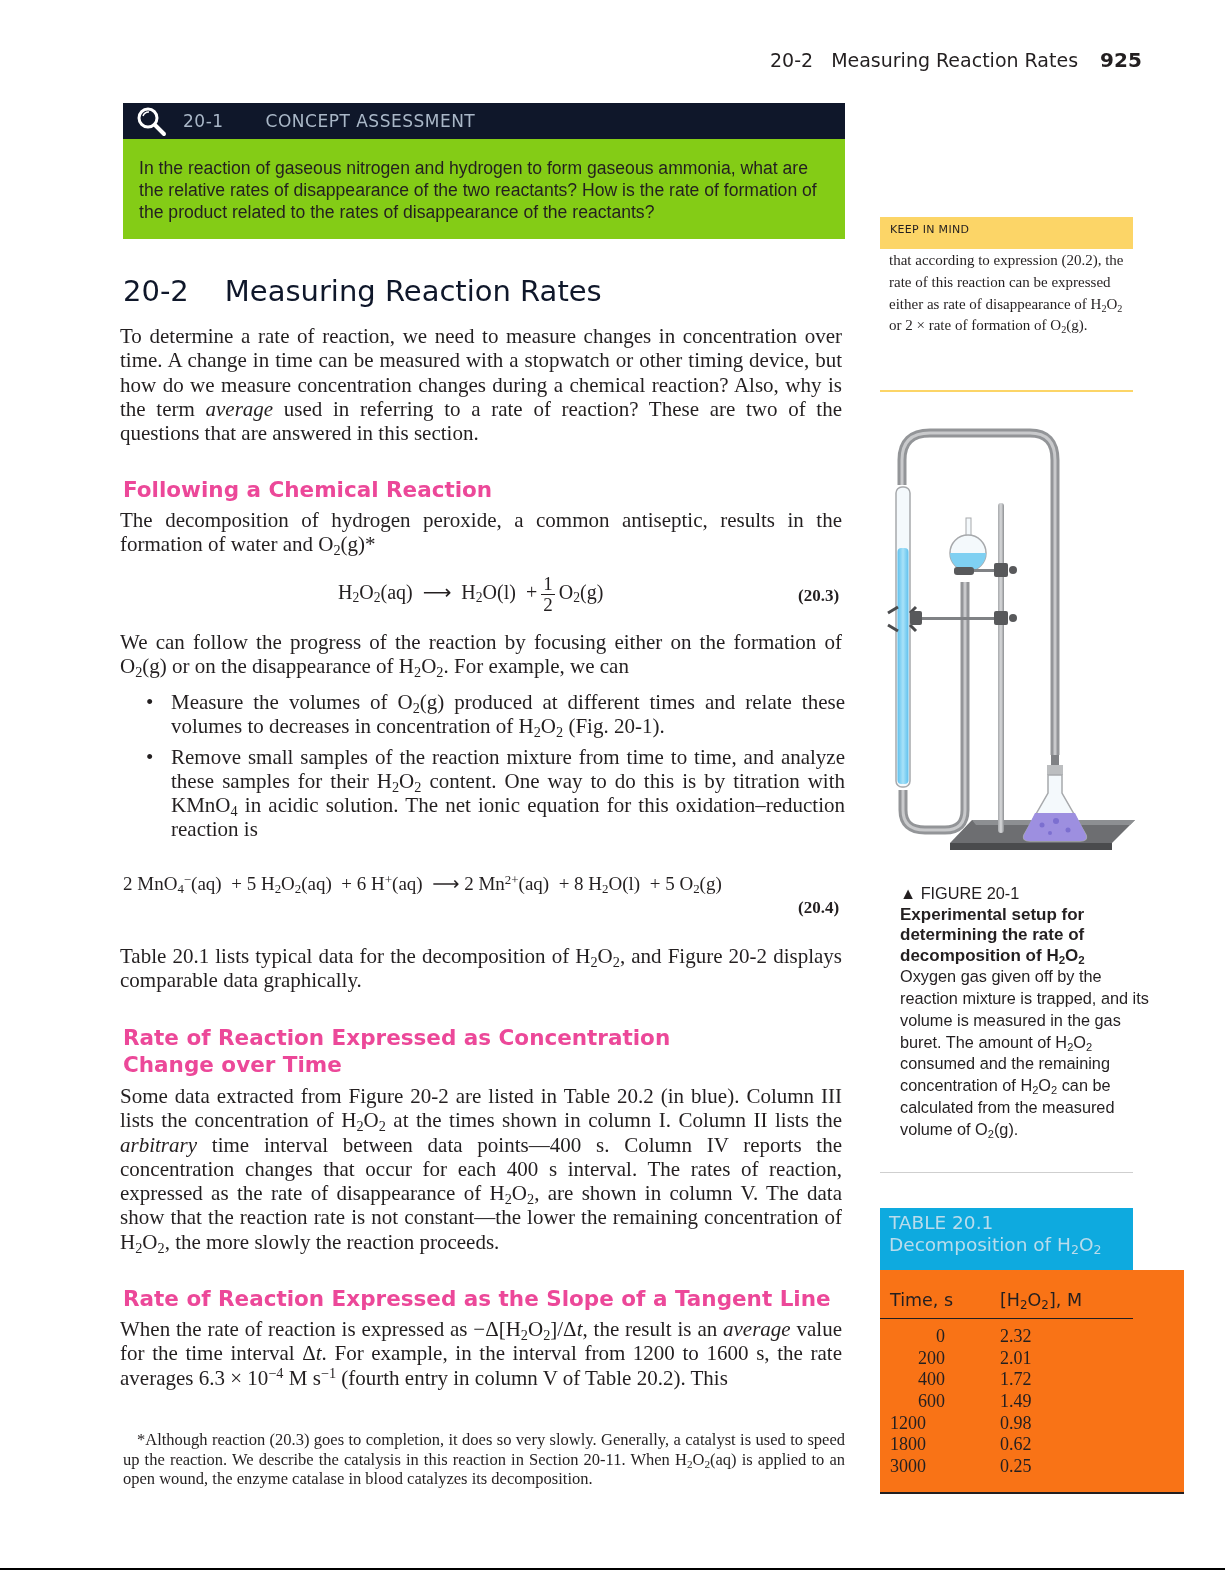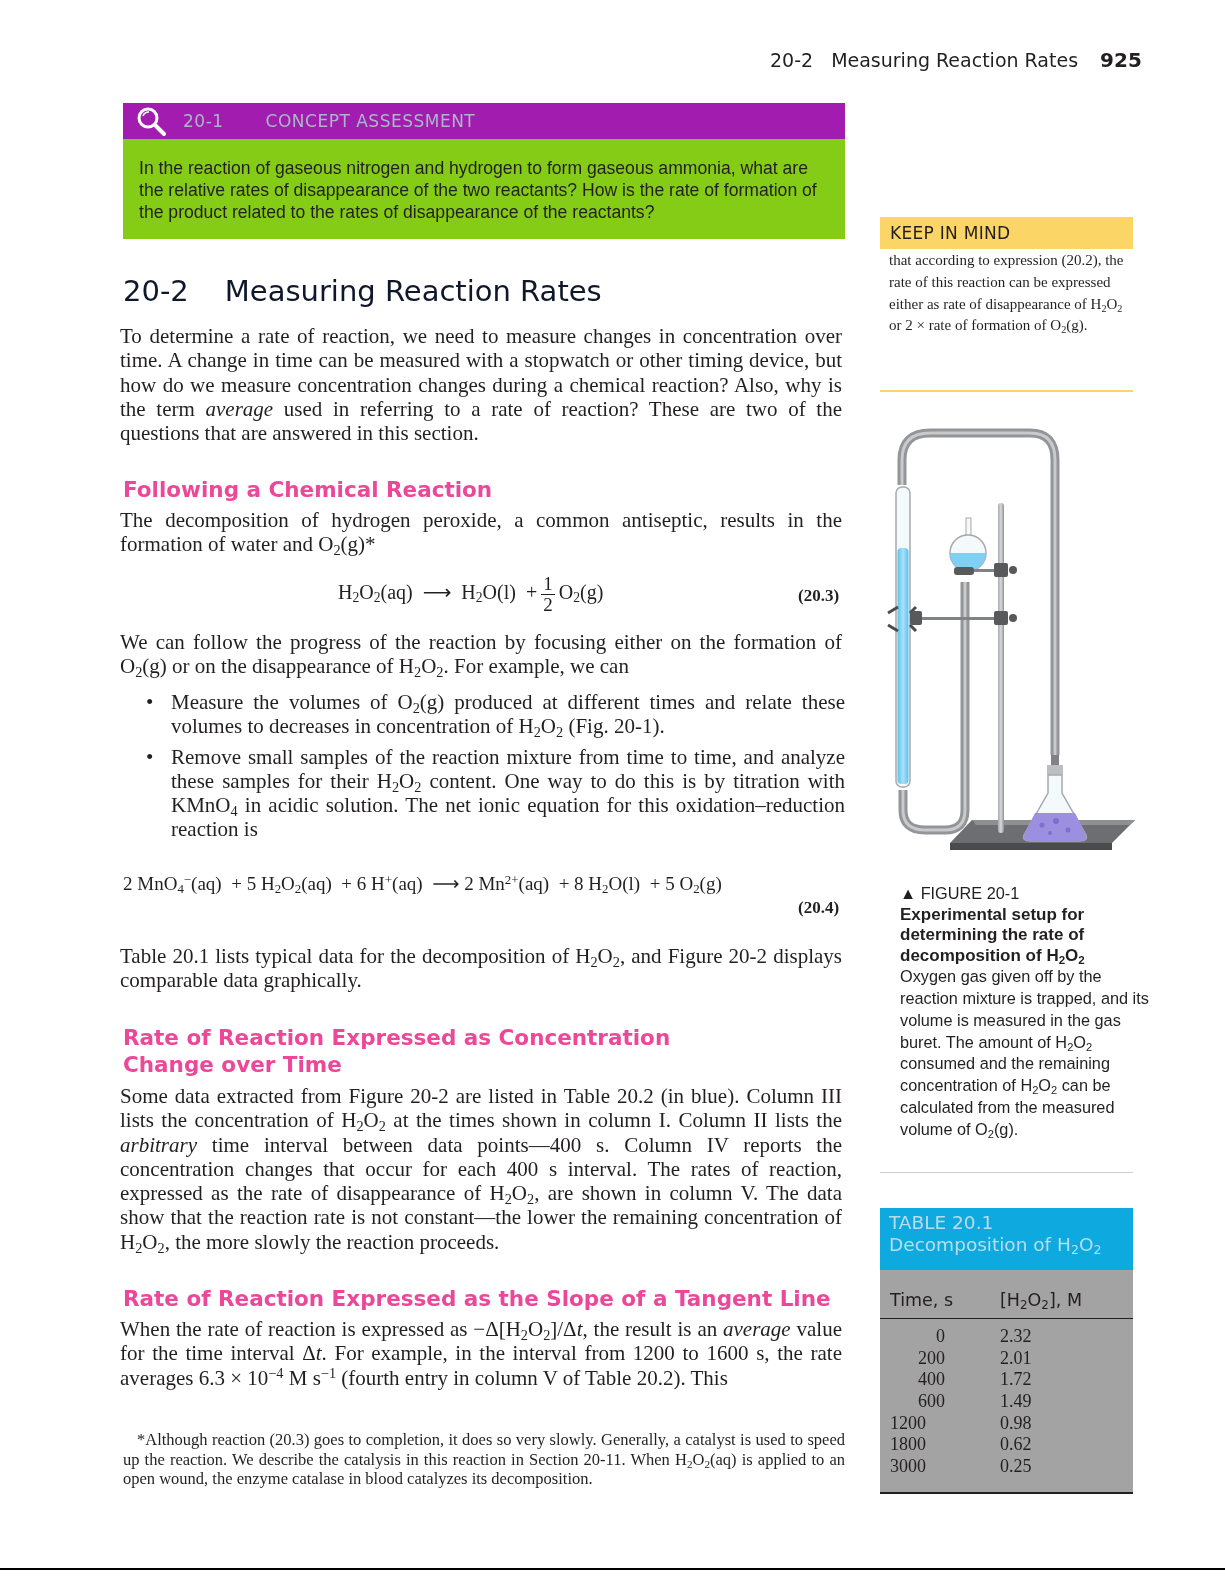--- a/index.html
+++ b/index.html
@@ -5,21 +5,21 @@
   html, body { margin:0; padding:0; background:#ffffff; }
   body { width:1225px; height:1585px; position:relative; overflow:hidden; font-family:"Liberation Serif", serif; color:#231f20; }
   .abs { position:absolute; }
 
   
   .runhead { top:48px; left:770px; width:370px; font-family:"DejaVu Sans", sans-serif; font-size:19px; color:#231f20; white-space:nowrap; }
   .runhead .sec { margin-right:18px; }
   .runhead .page { font-weight:bold; margin-left:22px; font-size:20px; }
 
   
-  .ca-head { top:103px; left:123px; width:722px; height:36px; background:#a21caf; }
+  .ca-head { top:103px; left:123px; width:722px; height:36px; background:#0f172a; }
   .ca-head .ttl { position:absolute; left:60px; top:8px; font-family:"DejaVu Sans", sans-serif; font-size:17px; color:#a9b7c7; letter-spacing:0.5px; white-space:nowrap; }
   .ca-head .ttl .num { margin-right:42px; }
   .ca-body { top:139px; left:123px; width:722px; height:100px; background:#84cc16; }
   .ca-body p { margin:0; position:absolute; left:16px; top:18px; width:690px; font-family:"Liberation Sans", sans-serif; font-size:17.6px; line-height:22px; color:#231f20; }
 
   
   .h1 { top:274px; left:123px; font-family:"DejaVu Sans", sans-serif; font-size:29px; color:#0f172a; white-space:nowrap; }
   .h1 .num { margin-right:36px; }
   .para { position:absolute; left:120px; width:722px; font-size:21px; line-height:24.3px; text-align:justify; margin:0; }
   .para i { font-style:italic; }
@@ -34,35 +34,35 @@
   .frac .d { display:block; }
 
   .bullets { position:absolute; left:146px; width:699px; margin:0; padding:0; list-style:none; }
   .bullets li { position:relative; padding-left:25px; font-size:21px; line-height:24.3px; text-align:justify; margin-bottom:6px; }
   .bullets li .dot { position:absolute; left:0; top:0; }
 
   .footnote { position:absolute; left:123px; width:722px; font-size:16.5px; line-height:19.5px; text-align:justify; margin:0; }
 
   
   .kim-head { top:217px; left:880px; width:253px; height:32px; background:#fcd567; }
-  .kim-head span { position:absolute; left:10px; top:6px; font-family:"DejaVu Sans", sans-serif; font-size:17px; color:#231f20; letter-spacing:0.3px; }
+  .kim-head span { position:absolute; left:10px; top:6px; font-family:"DejaVu Sans", sans-serif; font-size:11px; color:#231f20; letter-spacing:0.3px; }
   .kim-body { top:250px; left:880px; width:253px; font-size:15px; line-height:21.8px; padding:0 0 0 9px; box-sizing:border-box; }
   .kim-rule { top:390px; left:880px; width:253px; height:2px; background:#fcd567; }
 
   .fig { top:425px; left:880px; width:258px; height:450px; }
 
   .fig-cap { top:883px; left:900px; width:253px; font-family:Liberation Sans, sans-serif; font-size:16.3px; line-height:21.8px; color:#231f20; }
   .fig-cap .lab { display:block; }
   .fig-cap .bold { display:block; font-weight:bold; font-size:17px; line-height:20.5px; }
   .fig-rule { top:1172px; left:880px; width:253px; height:1px; background:#cfcfcf; }
 
   .tbl-head { top:1208px; left:880px; width:253px; height:62px; background:#0eaadf; }
   .tbl-head .t1 { position:absolute; left:9px; top:4px; font-family:"DejaVu Sans", sans-serif; font-size:18.5px; color:#b9dcec; white-space:nowrap; }
   .tbl-head .t2 { position:absolute; left:9px; top:26px; font-family:"DejaVu Sans", sans-serif; font-size:18.5px; color:#b9dcec; white-space:nowrap; }
-  .tbl-body { top:1270px; left:880px; width:253px; height:222px; background:#a3a3a3; border-bottom:2px solid #231f20; }
+  .tbl-body { top:1270px; left:880px; width:304px; height:222px; background:#f97316; border-bottom:2px solid #231f20; }
   .tbl-body .colh { position:absolute; top:20px; font-family:"DejaVu Sans", sans-serif; font-size:17.5px; }
   .tbl-body .rule { position:absolute; left:0; top:48px; width:253px; height:1px; background:#231f20; }
   .tbl-body .rows { position:absolute; top:56px; left:0; width:253px; }
   .tbl-body .row { height:21.7px; font-size:18px; line-height:21.7px; position:relative; }
   .tbl-body .row .t { position:absolute; left:0; width:65px; text-align:right; }
   .tbl-body .row .t.l { text-align:left; left:10px; }
   .tbl-body .row .c { position:absolute; left:120px; }
 
   .bottom-rule { top:1568px; left:0; width:1225px; height:2px; background:#000; }
 </style>

